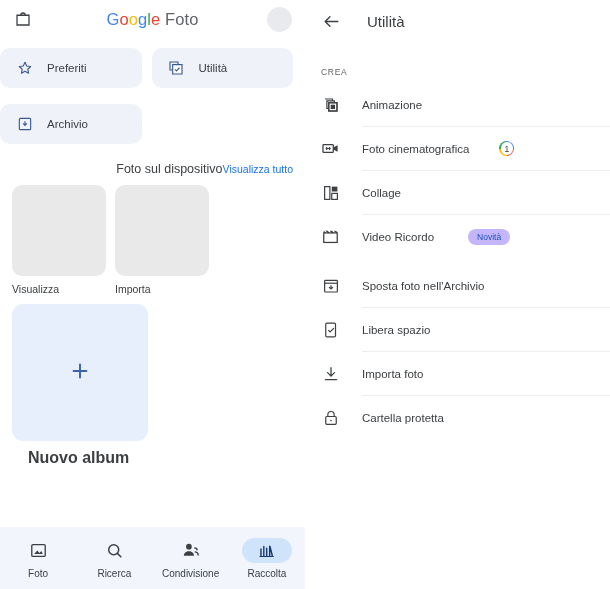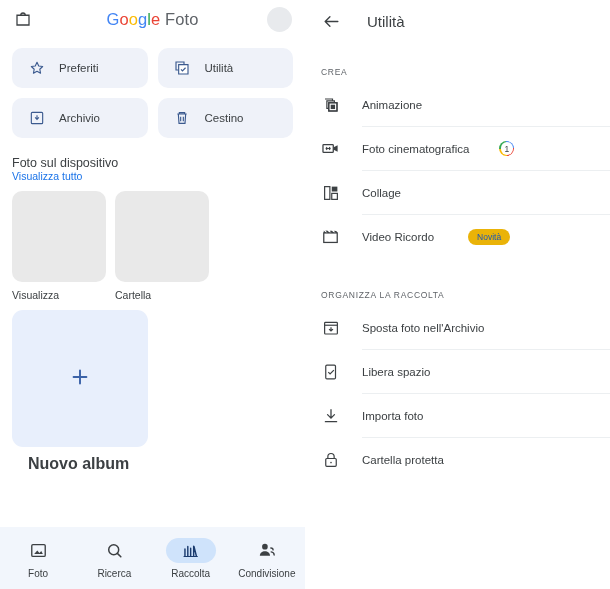--- a/index.html
+++ b/index.html
@@ -68,22 +68,22 @@
     top: 7px;
     width: 25px;
     height: 25px;
     border-radius: 50%;
     background: #e8eaed;
   }
 
   .chips {
     display: grid;
     grid-template-columns: 1fr 1fr;
-    gap: 10px 10px;
-    padding: 10px 12px 0 12px;
+    gap: 16px 10px;
+    padding: 10px 12px 0 0;
     box-sizing: border-box;
   }
   .chip {
     height: 40px;
     background: #eff2f9;
     border-radius: 10px;
     display: flex;
     align-items: center;
     gap: 14px;
     padding-left: 16px;
@@ -103,21 +103,20 @@
     color: #3c4043;
   }
 
   .section-head {
     display: flex;
     align-items: baseline;
     justify-content: flex-end;
     padding: 0 12px;
     box-sizing: border-box;
     margin-top: 18px;
-    flex-direction: column;
   }
   .section-title {
     font-size: 12.5px;
     color: #3c4043;
   }
   .section-action {
     font-size: 10.5px;
     color: #1a73e8;
     cursor: pointer;
     display: flex;
@@ -285,21 +284,21 @@
     border-radius: 50%;
     background: #fff;
     display: flex;
     align-items: center;
     justify-content: center;
     font-size: 8.5px;
     color: #3c4043;
   }
   .new-badge {
     margin-left: 12px;
-    background: #eab308;
+    background: #c4b5fd;
     color: #1a56b8;
     font-size: 8.5px;
     padding: 3px 9px;
     border-radius: 9px;
     white-space: nowrap;
   }
 </style>
 </head>
 <body>
 
@@ -341,44 +340,35 @@
       </div>
       <div class="chip">
         <span class="chip-icon">
           <svg width="16" height="16" viewBox="0 0 24 24" fill="none" stroke="#3b5a8f" stroke-width="1.7">
             <rect x="3.5" y="3.5" width="17" height="17" rx="1.5"></rect>
             <path d="M12 8v6M9.2 11.2L12 14l2.8-2.8"></path>
           </svg>
         </span>
         <span class="chip-label">Archivio</span>
       </div>
-      <div class="chip">
-        <span class="chip-icon">
-          <svg width="16" height="16" viewBox="0 0 24 24" fill="none" stroke="#3b5a8f" stroke-width="1.7">
-            <path d="M5 6h14M8 6V4h8v2M6.5 6l1 14h9l1-14"></path>
-            <path d="M10 10v7M14 10v7"></path>
-          </svg>
-        </span>
-        <span class="chip-label">Cestino</span>
-      </div>
     </div>
 
     <div class="section-head">
       <span class="section-title">Foto sul dispositivo</span>
       <span class="section-action">Visualizza tutto</span>
     </div>
 
     <div class="thumb-row">
       <div class="thumb-cell">
         <div class="thumb"></div>
         <div class="thumb-label">Visualizza</div>
       </div>
       <div class="thumb-cell">
         <div class="thumb"></div>
-        <div class="thumb-label">Cartella</div>
+        <div class="thumb-label">Importa</div>
       </div>
     </div>
 
 
     <div class="album-tile">
       <span>
         <svg width="22" height="22" viewBox="0 0 24 24" fill="none" stroke="#3b62a8" stroke-width="2.1" stroke-linecap="round">
           <path d="M12 5v14M5 12h14"></path>
         </svg>
       </span>
@@ -398,37 +388,37 @@
       <div class="nav-item">
         <span class="nav-pill">
           <svg width="19" height="19" viewBox="0 0 24 24" fill="none" stroke="#3c4043" stroke-width="1.9" stroke-linecap="round">
             <circle cx="11" cy="11" r="6.3"></circle>
             <path d="M15.6 15.6L20 20"></path>
           </svg>
         </span>
         <span class="nav-label">Ricerca</span>
       </div>
       <div class="nav-item">
-        <span class="nav-pill active">
-          <svg width="19" height="19" viewBox="0 0 24 24" fill="none" stroke="#1a3b6e" stroke-width="1.8" stroke-linecap="round">
-            <path d="M5 19V10M8.6 19V7M12.2 19V9M16 19V6.5M19.4 19l-3-12"></path>
-            <path d="M3.8 19.6h16.8" stroke-width="1.5"></path>
-          </svg>
-        </span>
-        <span class="nav-label">Raccolta</span>
-      </div>
-      <div class="nav-item">
         <span class="nav-pill">
           <svg width="20" height="20" viewBox="0 0 24 24" fill="#3c4043">
             <circle cx="9.5" cy="8" r="3.4"></circle>
             <path d="M3.4 19c0-3.3 2.7-5.4 6.1-5.4S15.6 15.7 15.6 19z"></path>
             <path d="M16.6 9.6c1.6 0 2.7 1 2.7 2.3M17 14.3c2 .3 3.6 1.8 3.6 3.7" stroke="#3c4043" stroke-width="1.6" fill="none" stroke-linecap="round"></path>
           </svg>
         </span>
         <span class="nav-label">Condivisione</span>
+      </div>
+      <div class="nav-item">
+        <span class="nav-pill active">
+          <svg width="19" height="19" viewBox="0 0 24 24" fill="none" stroke="#1a3b6e" stroke-width="1.8" stroke-linecap="round">
+            <path d="M5 19V10M8.6 19V7M12.2 19V9M16 19V6.5M19.4 19l-3-12"></path>
+            <path d="M3.8 19.6h16.8" stroke-width="1.5"></path>
+          </svg>
+        </span>
+        <span class="nav-label">Raccolta</span>
       </div>
     </div>
   </div>
 
   <div class="right-pane">
 
     <div class="r-topbar">
       <span class="back-icon">
         <svg width="19" height="19" viewBox="0 0 24 24" fill="none" stroke="#3c4043" stroke-width="1.7" stroke-linecap="round" stroke-linejoin="round">
           <path d="M20 12H4M10 6l-6 6 6 6"></path>
@@ -486,21 +476,20 @@
           <svg width="19" height="19" viewBox="0 0 24 24" fill="none" stroke="#3c4043" stroke-width="1.6">
             <rect x="3.5" y="7.5" width="17" height="12"></rect>
             <path d="M3.5 7.5V4.5l3 3M8.5 7.5l-3-3 3 .2 2.7 2.8M13.7 7.5l-2.8-2.9 3 .2 2.8 2.7M18.9 7.5l-2.8-2.8 3 .2 1.4 1.3v1.3" fill="#3c4043" stroke="none"></path>
           </svg>
         </span>
         <span class="m-label">Video Ricordo</span>
         <span class="new-badge">Novità</span>
       </div>
     </div>
 
-    <div class="group-head second">ORGANIZZA LA RACCOLTA</div>
     <div class="menu-list">
 
       <div class="menu-row">
         <span class="m-icon">
           <svg width="18" height="18" viewBox="0 0 24 24" fill="none" stroke="#3c4043" stroke-width="1.6">
             <rect x="3.5" y="4.5" width="17" height="15.5" rx="1"></rect>
             <path d="M3.5 8.3h17"></path>
             <path d="M12 11v5M9.4 13.4L12 16l2.6-2.6"></path>
           </svg>
         </span>

